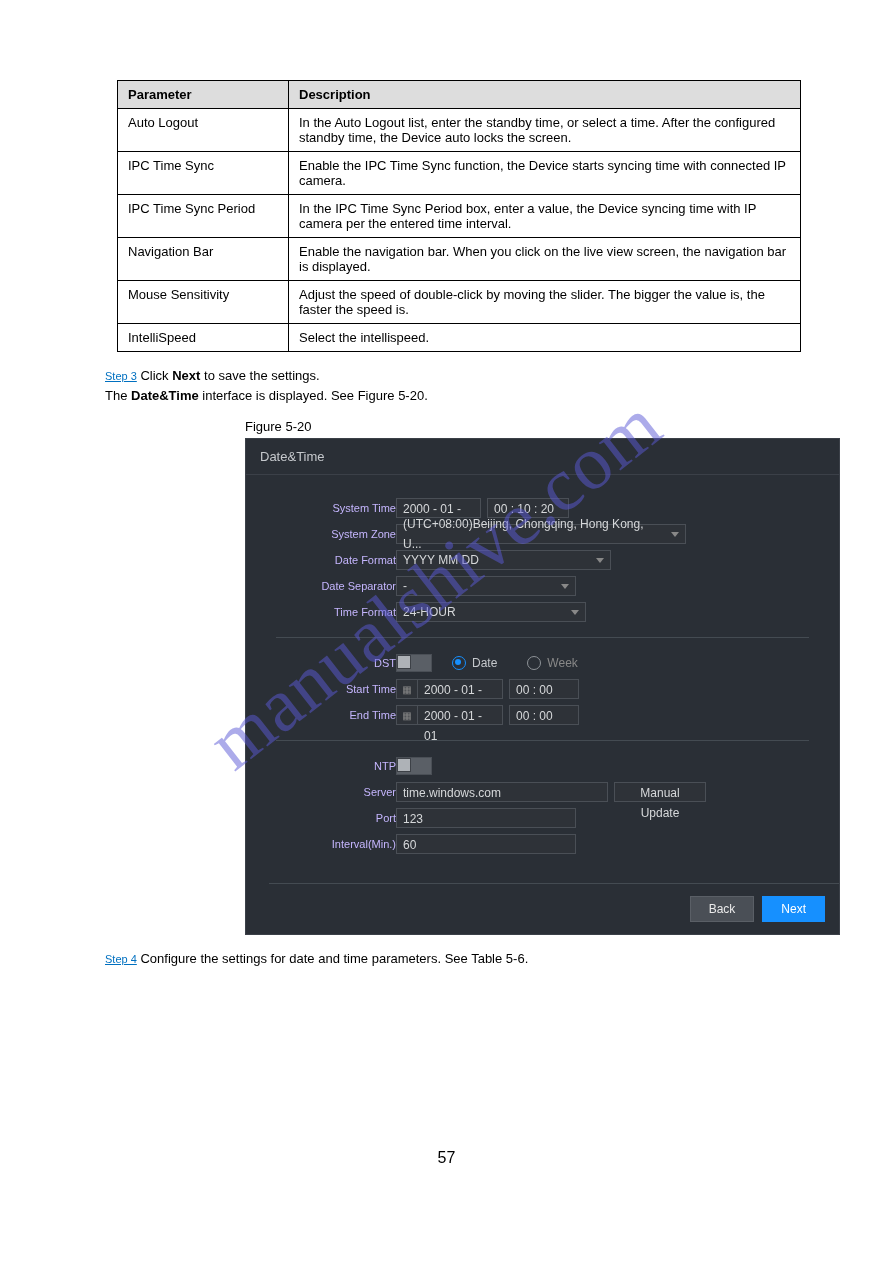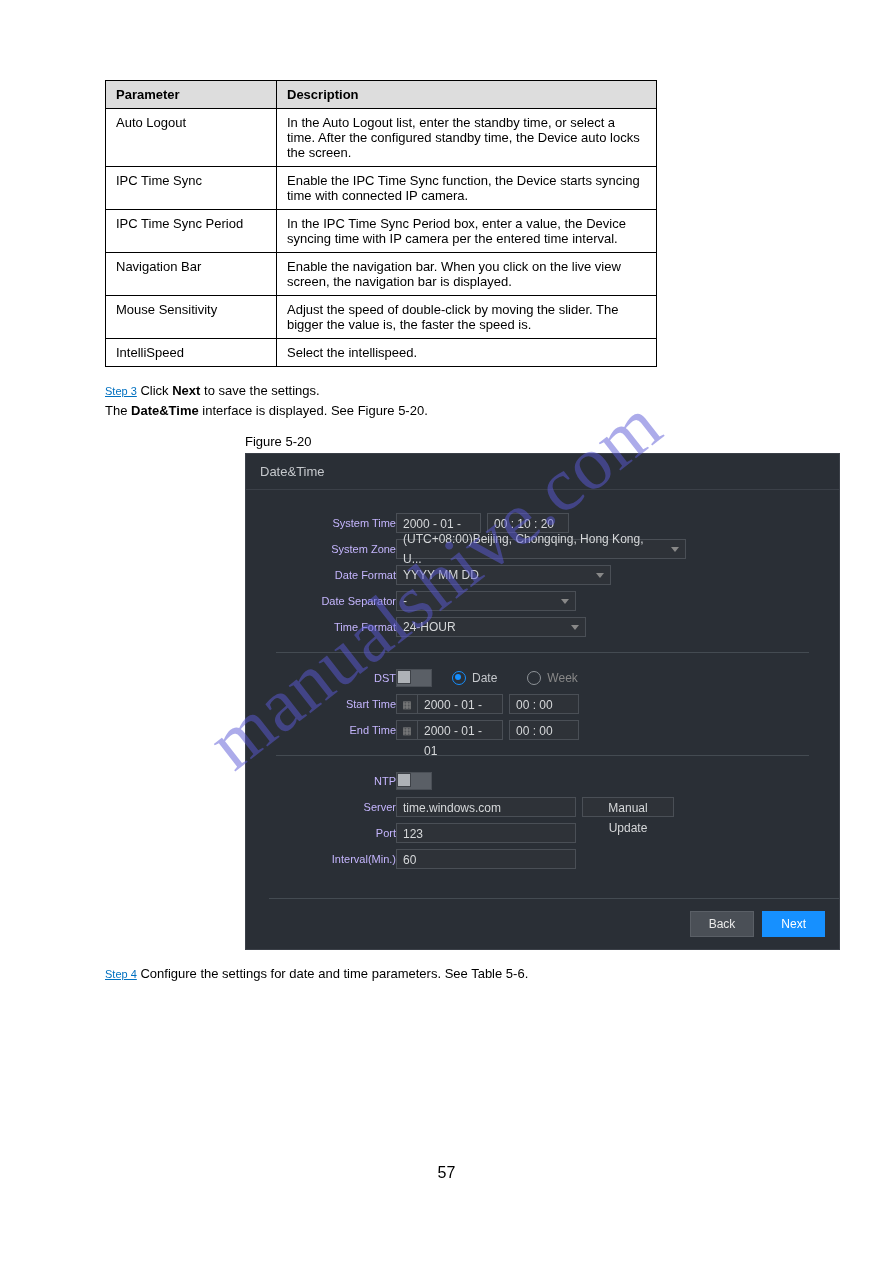--- a/index.html
+++ b/index.html
@@ -10,22 +10,22 @@
     color: #000;
     background: #fff;
     width: 893px;
     position: relative;
   }
   .page-content {
     padding: 80px 65px 40px 65px;
   }
   .param-table {
     border-collapse: collapse;
-    width: 552px;
-    margin-left: 40px;
+    width: 684px;
+    margin-left: 52px;
   }
   .param-table th, .param-table td {
     border: 1px solid #000;
     padding: 6px 10px;
     text-align: left;
     vertical-align: top;
     font-size: 13px;
   }
   .param-table th {
     background: #ddd;
@@ -282,21 +282,21 @@
 
       <div class="ss-row">
         <div class="ss-lbl">NTP</div>
         <span class="toggle">
             <span class="toggle-knob"></span>
           </span>
       </div>
 
       <div class="ss-row">
         <div class="ss-lbl">Server</div>
-        <div class="ss-field" style="width:180px">time.windows.com</div>
+        <div class="ss-field" style="width:212px">time.windows.com</div>
         <div style="width:6px"></div>
         <div class="ss-field" style="width:92px;text-align:center">Manual Update</div>
       </div>
 
       <div class="ss-row">
         <div class="ss-lbl">Port</div>
         <div class="ss-field" style="width:180px">123</div>
       </div>
 
       <div class="ss-row">

